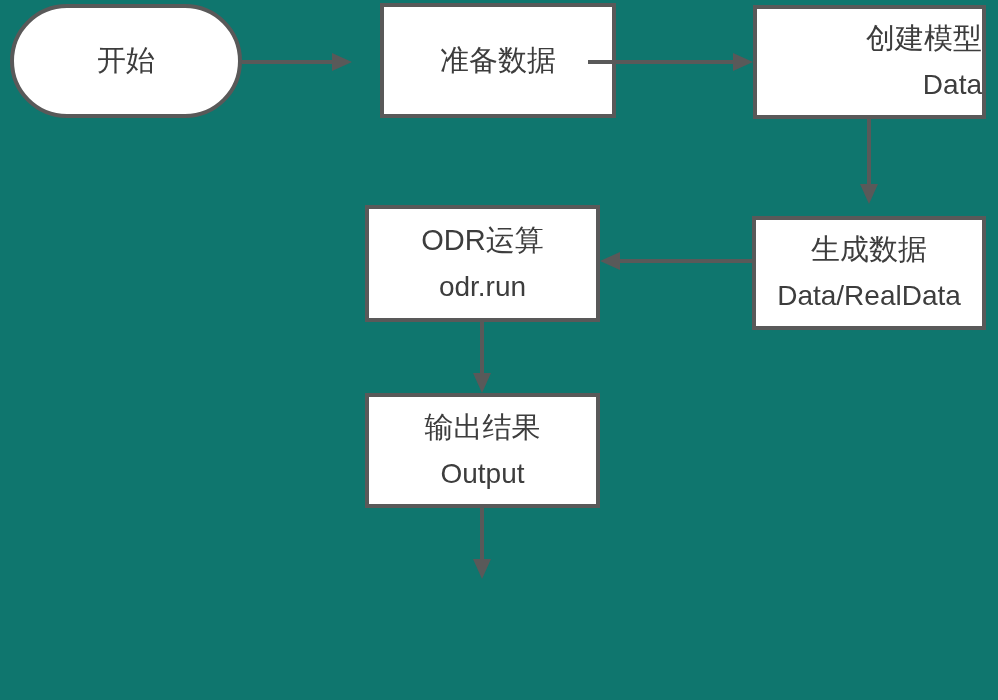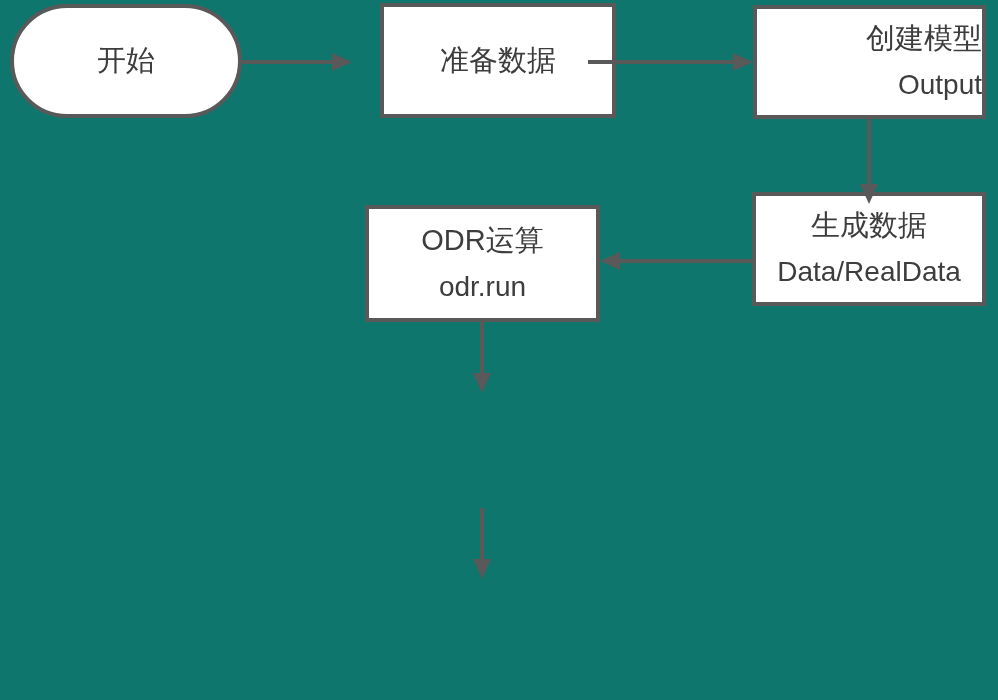--- a/index.html
+++ b/index.html
@@ -33,21 +33,21 @@
     text-align: center;
   }
   .stadium { border-radius: 57px; }
   .label   { font-size: 29px; line-height: 1.1; }
   .sublabel{ font-size: 28px; line-height: 1.1; }
 
   
   .pos-start   { left: 10px;  top: 4px;   width: 232px; height: 114px; }
   .pos-prepare { left: 352px; top: 3px;   width: 236px; height: 115px; margin-left: 28px; }
   .pos-model   { left: 753px; top: 5px;   width: 233px; height: 114px; align-items: flex-end; }
-  .pos-gendata { left: 752px; top: 192px; width: 234px; height: 114px; }
+  .pos-gendata { left: 752px; top: 216px; width: 234px; height: 114px; }
   .pos-odr     { left: 365px; top: 205px; width: 235px; height: 117px; text-align: center; }
   .pos-output  { left: 365px; top: 393px; width: 235px; height: 115px; }
   .pos-end     { left: 353px; top: 579px; width: 231px; height: 114px; }
 
   
   .line { position: absolute; background: var(--stroke); }
   .head { position: absolute; width: 0; height: 0; }
   .head.right {
     border-top: 9px solid transparent;
     border-bottom: 9px solid transparent;
@@ -84,33 +84,37 @@
   <div class="node stadium pos-start">
     <div class="label">开始</div>
   </div>
 
   <div class="node pos-prepare">
     <div class="label">准备数据</div>
   </div>
 
   <div class="node pos-model">
     <div class="label">创建模型</div>
-    <div class="sublabel">Output</div>
+    <div class="sublabel">Data</div>
   </div>
 
   <div class="node pos-gendata">
     <div class="label">生成数据</div>
     <div class="sublabel">Data/RealData</div>
   </div>
 
   <div class="node pos-odr">
     <div class="label">ODR运算</div>
     <div class="sublabel">odr.run</div>
   </div>
 
+  <div class="node pos-output">
+    <div class="label">输出结果</div>
+    <div class="sublabel">Output</div>
+  </div>
 
 
   <div>
     <div class="line e1-line"></div>
     <div class="head right e1-head"></div>
   </div>
 
   <div>
     <div class="line e2-line"></div>
     <div class="head right e2-head"></div>

